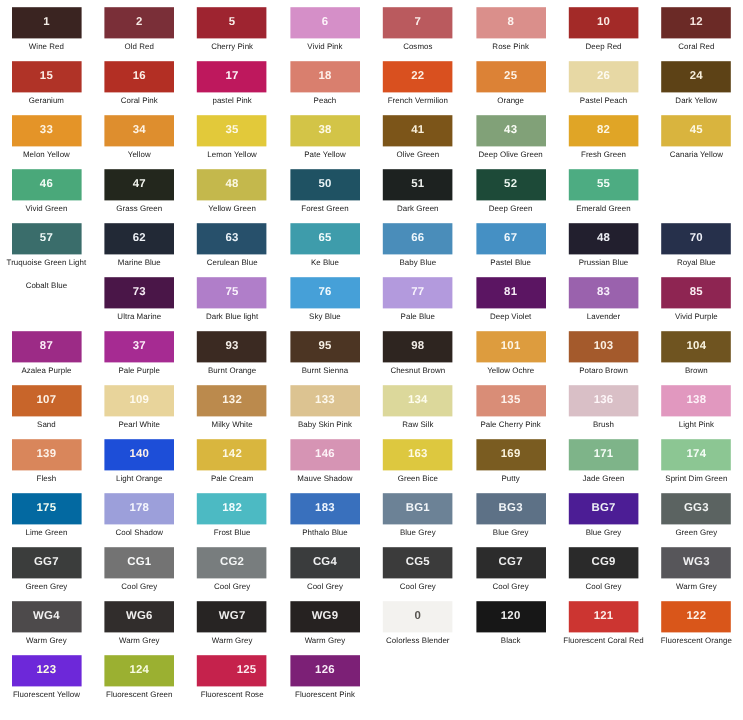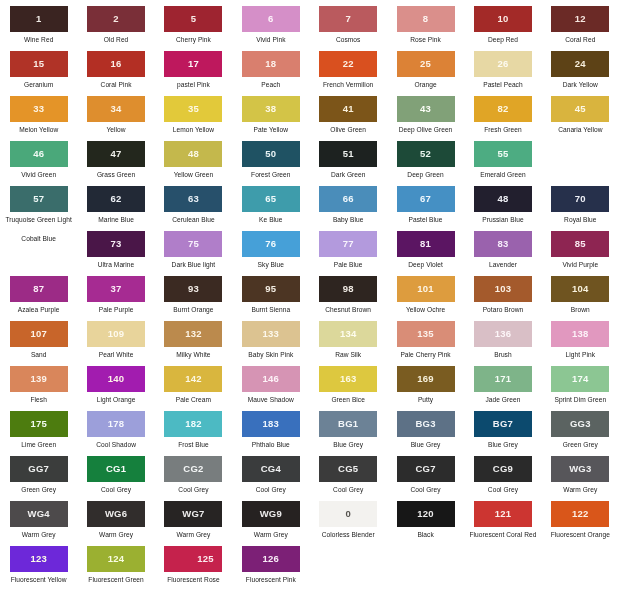--- a/index.html
+++ b/index.html
@@ -452,21 +452,21 @@
       </div>
     </div>
     <div class="swatch-row">
       <div class="swatch-cell">
         <div class="chip" style="background: rgb(217, 134, 91);">
           <span class="chip-code" style="color: rgb(253, 242, 233);">139</span>
         </div>
         <div class="swatch-name">Flesh</div>
       </div>
       <div class="swatch-cell">
-        <div class="chip" style="background: #a21caf;">
+        <div class="chip" style="background: #1d4ed8;">
           <span class="chip-code" style="color: rgb(253, 242, 232);">140</span>
         </div>
         <div class="swatch-name">Light Orange</div>
       </div>
       <div class="swatch-cell">
         <div class="chip" style="background: rgb(217, 182, 62);">
           <span class="chip-code" style="color: rgb(253, 248, 228);">142</span>
         </div>
         <div class="swatch-name">Pale Cream</div>
       </div>
@@ -496,21 +496,21 @@
       </div>
       <div class="swatch-cell">
         <div class="chip" style="background: rgb(140, 198, 147);">
           <span class="chip-code" style="color: rgb(246, 253, 247);">174</span>
         </div>
         <div class="swatch-name">Sprint Dim Green</div>
       </div>
     </div>
     <div class="swatch-row">
       <div class="swatch-cell">
-        <div class="chip" style="background: #4d7c0f;">
+        <div class="chip" style="background: #0369a1;">
           <span class="chip-code" style="color: rgb(242, 252, 240);">175</span>
         </div>
         <div class="swatch-name">Lime Green</div>
       </div>
       <div class="swatch-cell">
         <div class="chip" style="background: rgb(156, 159, 218);">
           <span class="chip-code" style="color: rgb(245, 246, 253);">178</span>
         </div>
         <div class="swatch-name">Cool Shadow</div>
       </div>
@@ -532,41 +532,41 @@
         </div>
         <div class="swatch-name">Blue  Grey</div>
       </div>
       <div class="swatch-cell">
         <div class="chip" style="background: rgb(93, 113, 134);">
           <span class="chip-code" style="color: rgb(241, 245, 248);">BG3</span>
         </div>
         <div class="swatch-name">Blue  Grey</div>
       </div>
       <div class="swatch-cell">
-        <div class="chip" style="background: #0c4a6e;">
+        <div class="chip" style="background: #4c1d95;">
           <span class="chip-code" style="color: rgb(238, 240, 245);">BG7</span>
         </div>
         <div class="swatch-name">Blue  Grey</div>
       </div>
       <div class="swatch-cell">
         <div class="chip" style="background: rgb(91, 99, 97);">
           <span class="chip-code" style="color: rgb(241, 243, 242);">GG3</span>
         </div>
         <div class="swatch-name">Green Grey</div>
       </div>
     </div>
     <div class="swatch-row">
       <div class="swatch-cell">
         <div class="chip" style="background: rgb(59, 61, 60);">
           <span class="chip-code" style="color: rgb(240, 241, 240);">GG7</span>
         </div>
         <div class="swatch-name">Green Grey</div>
       </div>
       <div class="swatch-cell">
-        <div class="chip" style="background: #15803d;">
+        <div class="chip" style="background: #737373;">
           <span class="chip-code" style="color: rgb(251, 252, 252);">CG1</span>
         </div>
         <div class="swatch-name">Cool Grey</div>
       </div>
       <div class="swatch-cell">
         <div class="chip" style="background: rgb(120, 125, 126);">
           <span class="chip-code" style="color: rgb(244, 246, 246);">CG2</span>
         </div>
         <div class="swatch-name">Cool Grey</div>
       </div>

